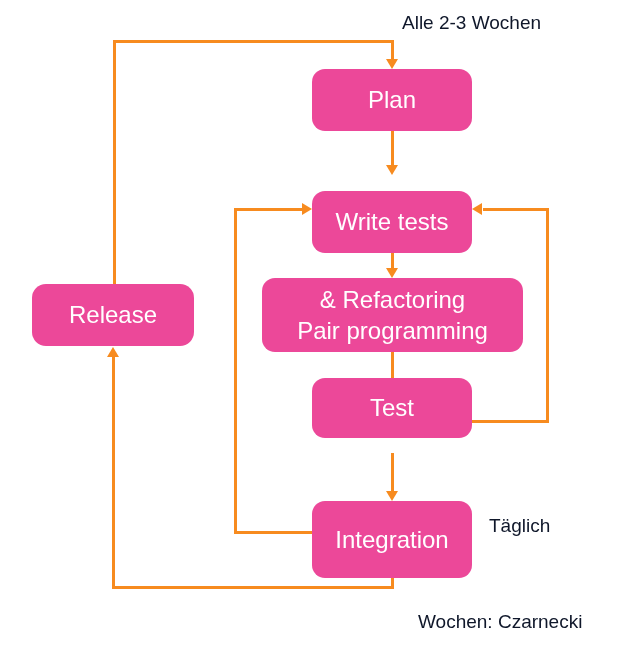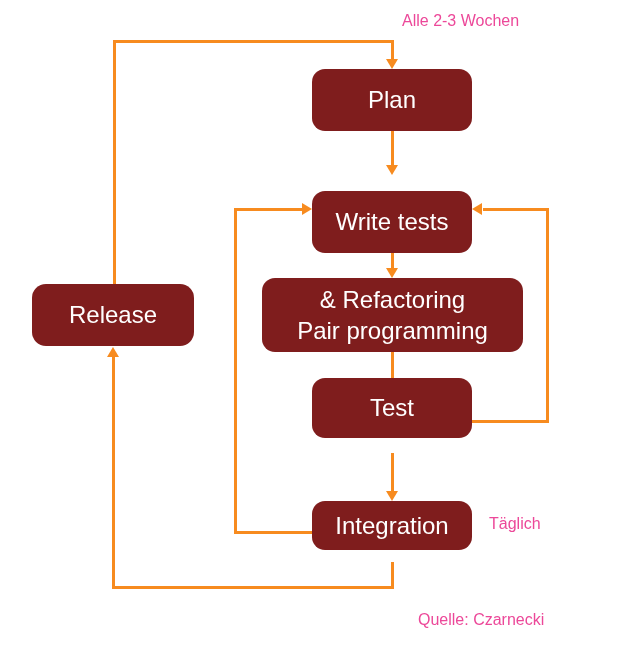--- a/index.html
+++ b/index.html
@@ -5,53 +5,53 @@
   html,body{margin:0;padding:0;background:#fff;}
   #canvas{
     position:relative;
     width:623px;height:645px;
     background:#ffffff;
     font-family:"Liberation Sans", sans-serif;
     overflow:hidden;
   }
   .node{
     position:absolute;
-    background:#7f1d1d;
+    background:#ec4899;
     color:#ffffff;
     border-radius:13px;
     display:flex;
     flex-direction:column;
     align-items:center;
     justify-content:center;
     font-size:24px;
     line-height:1.3;
     text-align:center;
   }
   .line{position:absolute;background:#F78B1F;}
   .arrow{position:absolute;width:0;height:0;}
   .arrow-down{border-left:6px solid transparent;border-right:6px solid transparent;border-top:10px solid #F78B1F;}
   .arrow-up{border-left:6px solid transparent;border-right:6px solid transparent;border-bottom:10px solid #F78B1F;}
   .arrow-left{border-top:6px solid transparent;border-bottom:6px solid transparent;border-right:10px solid #F78B1F;}
   .arrow-right{border-top:6px solid transparent;border-bottom:6px solid transparent;border-left:10px solid #F78B1F;}
   .label{
     position:absolute;
-    color:#ec4899;
-    font-size:16px;
+    color:#0f172a;
+    font-size:19px;
     white-space:nowrap;
     text-align:center;
   }
 </style>
 </head>
 <body>
 
 <div id="canvas">
 
   <div class="label" style="left:402px;top:12px;">Alle 2-3 Wochen</div>
   <div class="label" style="left:489px;top:515px;">Täglich</div>
-  <div class="label" style="left:418px;top:611px;">Quelle: Czarnecki</div>
+  <div class="label" style="left:418px;top:611px;">Wochen: Czarnecki</div>
 
   <div class="line" style="left:113px;top:40px;width:3px;height:245px;"></div>
   <div class="line" style="left:113px;top:40px;width:280px;height:3px;"></div>
   <div class="line" style="left:391px;top:40px;width:3px;height:20px;"></div>
   <div class="arrow arrow-down" style="left:386px;top:59px;"></div>
 
   <div class="line" style="left:391px;top:131px;width:3px;height:35px;"></div>
   <div class="arrow arrow-down" style="left:386px;top:165px;"></div>
 
   <div class="line" style="left:391px;top:237px;width:3px;height:32px;"></div>
@@ -88,21 +88,21 @@
 
   <div class="node" style="left:262px;top:278px;width:261px;height:74px;">
     <span>&amp; Refactoring</span>
     <span>Pair programming</span>
   </div>
 
   <div class="node" style="left:312px;top:378px;width:160px;height:60px;">
     <span>Test</span>
   </div>
 
-  <div class="node" style="left:312px;top:501px;width:160px;height:49px;">
+  <div class="node" style="left:312px;top:501px;width:160px;height:77px;">
     <span>Integration</span>
   </div>
 
   <div class="node" style="left:32px;top:284px;width:162px;height:62px;border-radius:14px;">
     <span>Release</span>
   </div>
 
 </div>
 
 </body></html>

